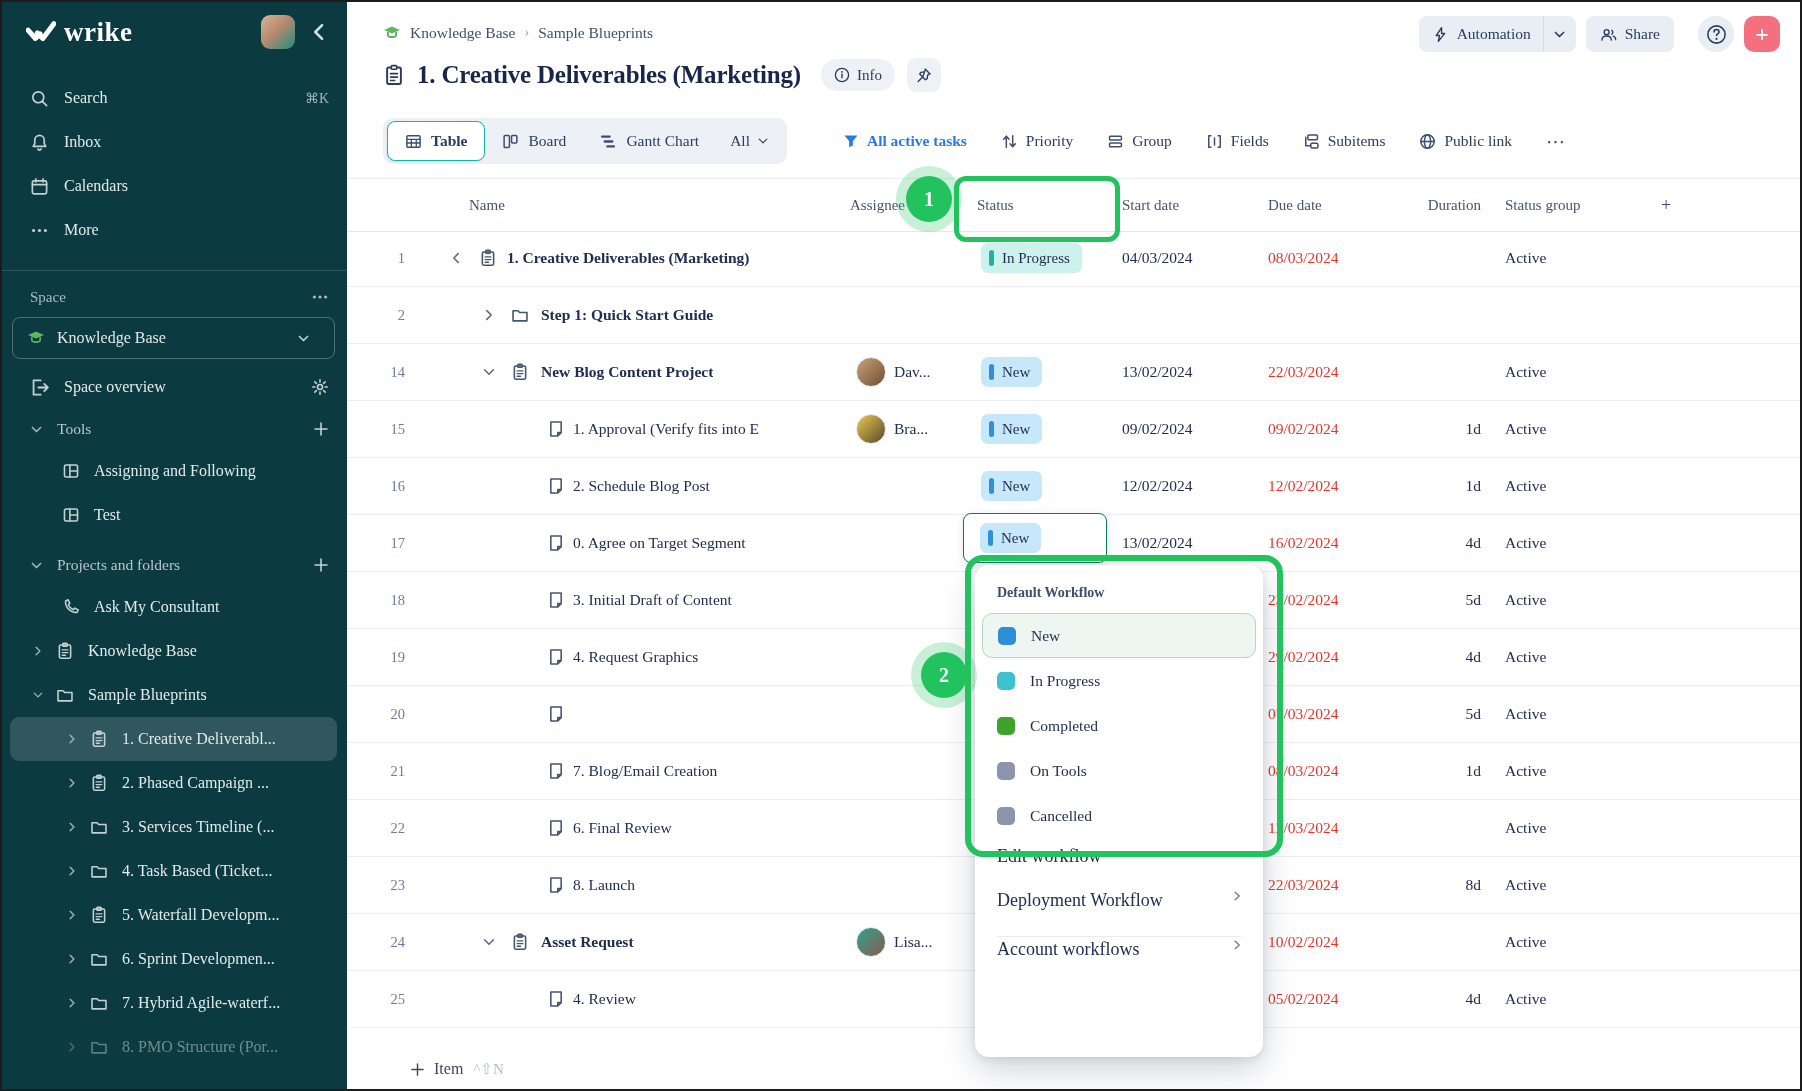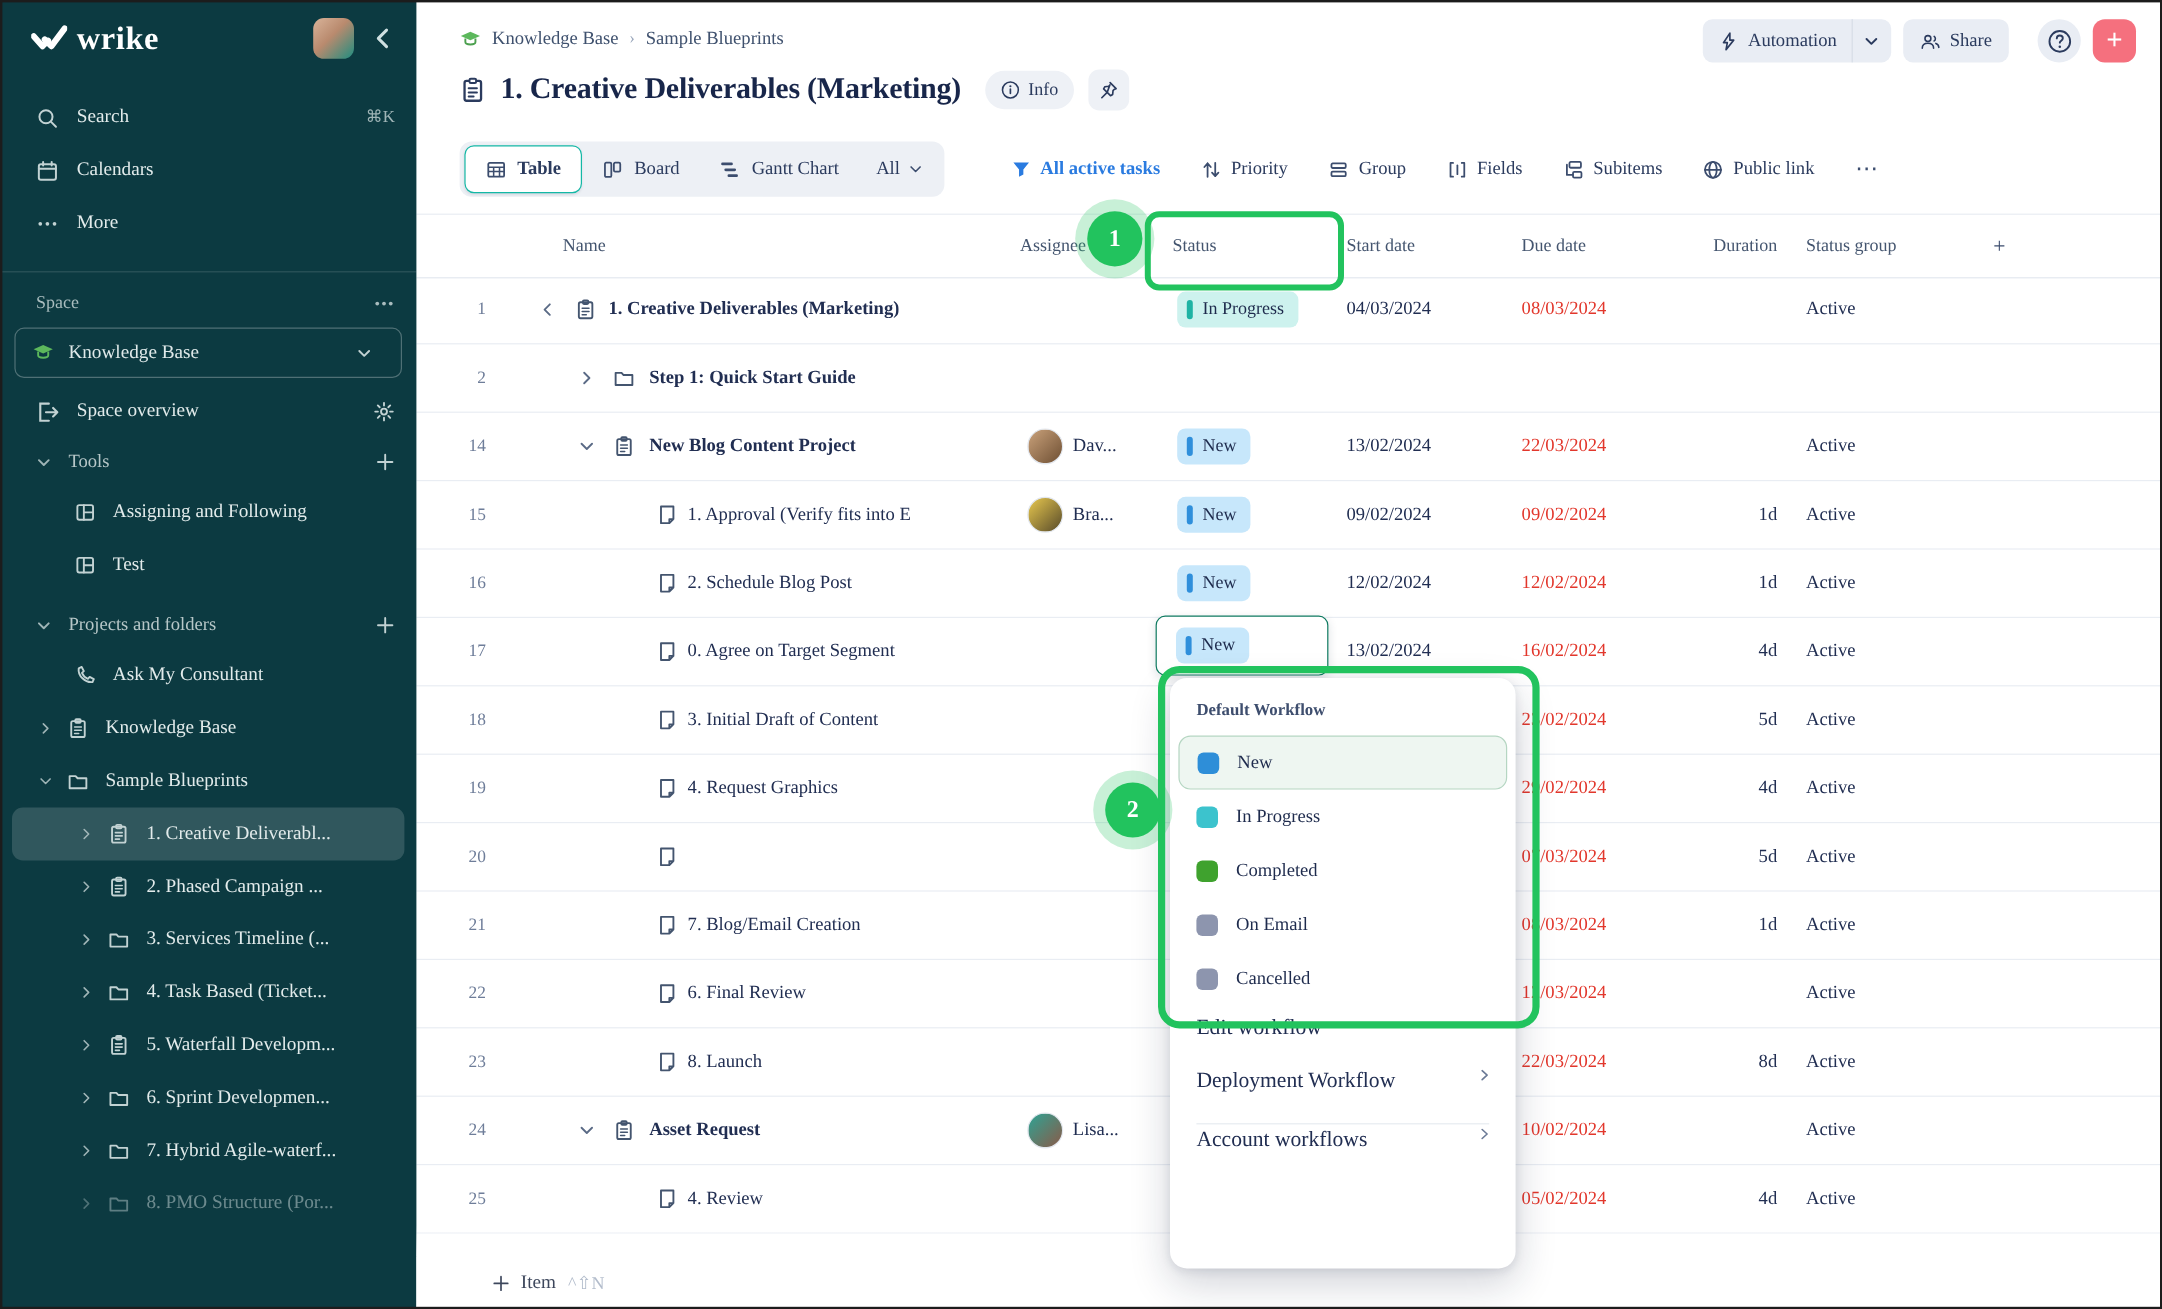--- a/index.html
+++ b/index.html
@@ -160,20 +160,28 @@
               <circle cx="7" cy="7" r="4.6" stroke="currentColor" stroke-width="1.4" stroke-linecap="round" stroke-linejoin="round"></circle>
               <path d="M10.6 10.6 L14 14" stroke="currentColor" stroke-width="1.4" stroke-linecap="round" stroke-linejoin="round"></path>
             </svg>
           </span>
           <span class="grow">Search</span>
           <span class="sb-shortcut">⌘K</span>
         </div>
         <div class="sb-item">
           <span class="ic">
             <svg viewBox="0 0 16 16" fill="none">
+              <path d="M8 2 a4 4 0 0 0-4 4 v3 l-1.3 2.2 h10.6 L12 9 V6 a4 4 0 0 0-4-4 Z M6.6 13.4 a1.5 1.5 0 0 0 2.8 0" stroke="currentColor" stroke-width="1.4" stroke-linecap="round" stroke-linejoin="round"></path>
+            </svg>
+          </span>
+          <span class="grow">Inbox</span>
+        </div>
+        <div class="sb-item">
+          <span class="ic">
+            <svg viewBox="0 0 16 16" fill="none">
               <rect x="2" y="3.2" width="12" height="11" rx="1.4" stroke="currentColor" stroke-width="1.4" stroke-linecap="round" stroke-linejoin="round"></rect>
               <path d="M2 6.4 h12 M5 1.6 v2.6 M11 1.6 v2.6" stroke="currentColor" stroke-width="1.4" stroke-linecap="round" stroke-linejoin="round"></path>
             </svg>
           </span>
           <span class="grow">Calendars</span>
         </div>
         <div class="sb-item">
           <span class="ic">
             <svg viewBox="0 0 16 16" fill="none">
               <circle cx="3" cy="8" r="1.3" fill="currentColor"></circle>
@@ -895,21 +903,21 @@
           <div class="dd-opt">
             <span class="chip" style="background: rgb(60, 195, 205);"></span>
             <span>In Progress</span>
           </div>
           <div class="dd-opt">
             <span class="chip" style="background: rgb(63, 162, 46);"></span>
             <span>Completed</span>
           </div>
           <div class="dd-opt">
             <span class="chip" style="background: rgb(141, 149, 174);"></span>
-            <span>On Email</span>
+            <span>On Tools</span>
           </div>
           <div class="dd-opt">
             <span class="chip" style="background: rgb(141, 149, 174);"></span>
             <span>Cancelled</span>
           </div>
         </div>
       <div class="dd-item dd-editspace">
         <span class="grow">Edit workflow</span>
       </div>
       <div class="dd-item">

